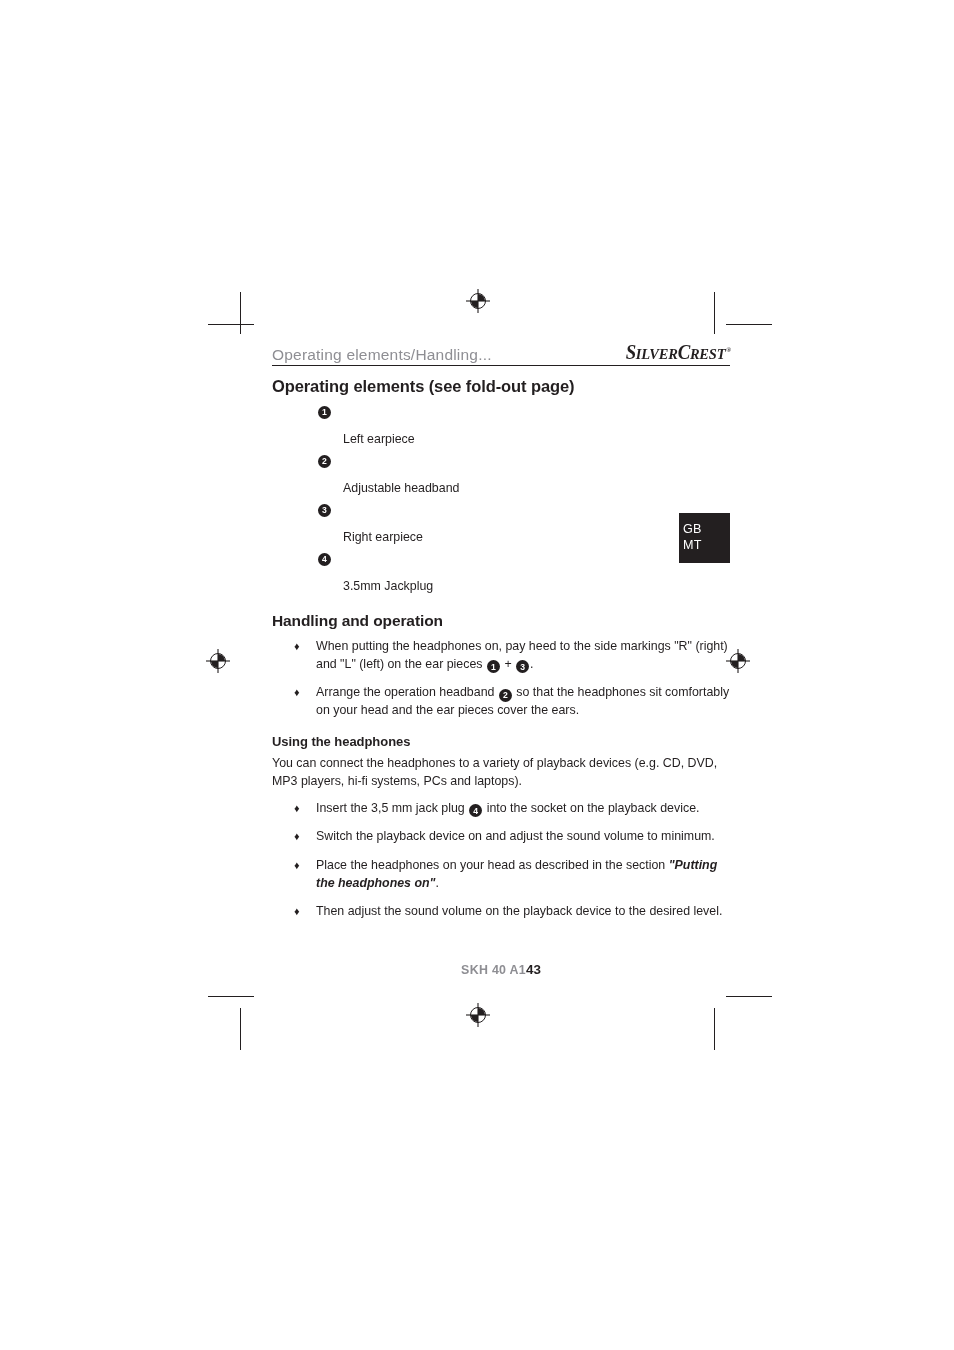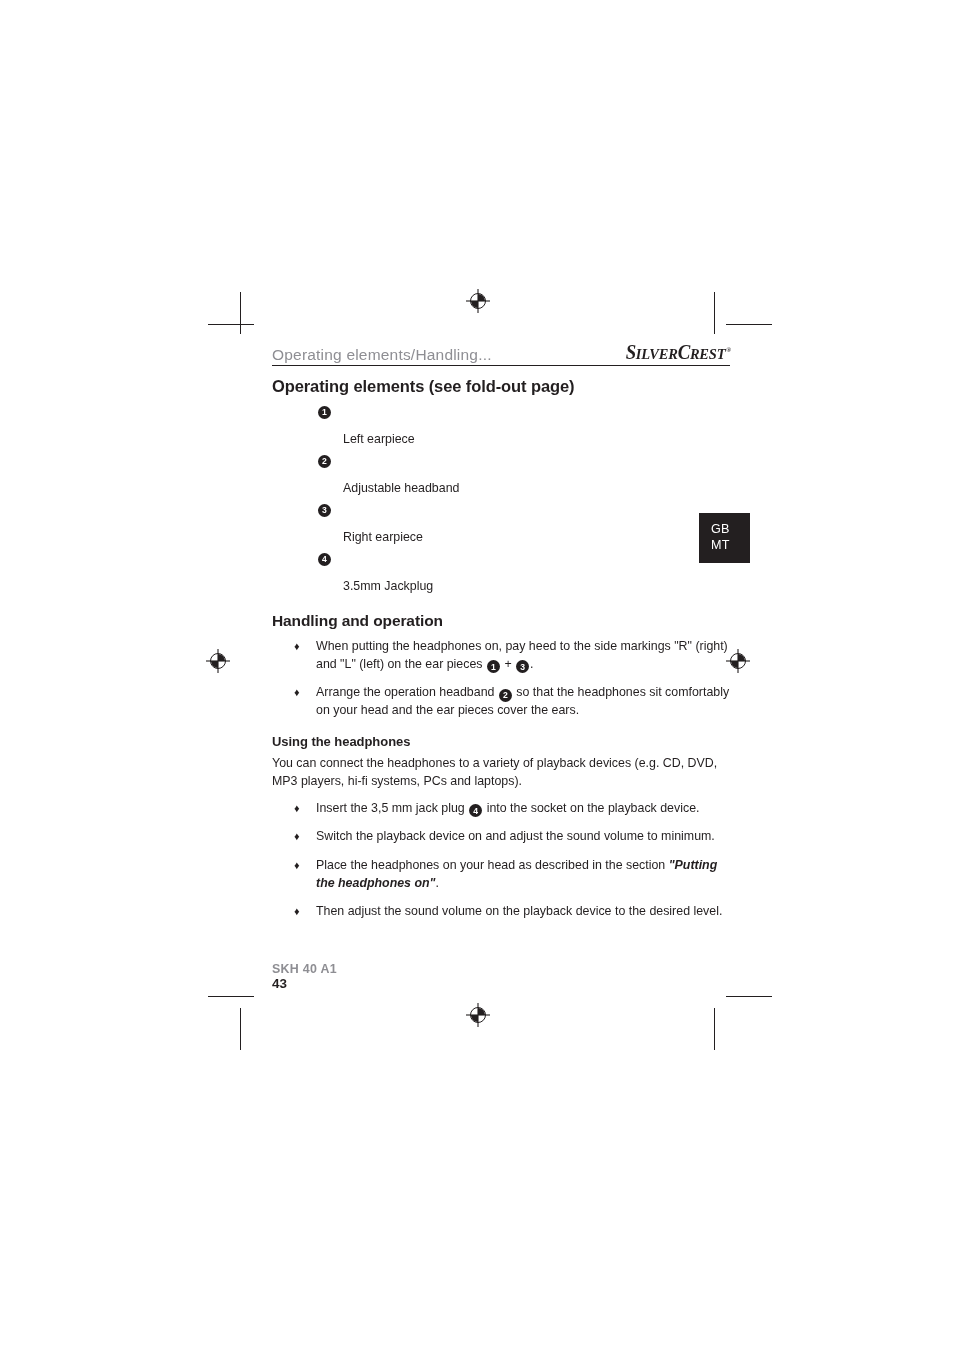--- a/index.html
+++ b/index.html
@@ -166,43 +166,42 @@
   p.body-text {
     font-size: 12.4px;
     line-height: 1.42;
     margin: 0 0 9px 0;
   }
   p.body-text.tight { margin-bottom: 11px; }
 
   
   .country-tab {
     position: absolute;
-    left: 699px;
+    left: 679px;
     top: 513px;
     width: 51px;
     height: 50px;
     background: #231f20;
     color: #ffffff;
     font-size: 12.6px;
     line-height: 1.26;
-    padding: 9px 0 0 12px;
+    padding: 9px 0 0 4px;
     box-sizing: border-box;
     letter-spacing: 0.3px;
   }
 
   
   .page-footer {
     position: absolute;
     left: 272px;
     top: 962px;
     width: 458px;
     display: flex;
-    justify-content: space-between;
+    justify-content: center;
     align-items: baseline;
-    flex-direction: column;
   }
   .footer-model {
     font-size: 12.4px;
     font-weight: bold;
     color: #8e8e93;
     letter-spacing: 0.3px;
   }
   .footer-pageno {
     font-size: 13.4px;
     font-weight: bold;

